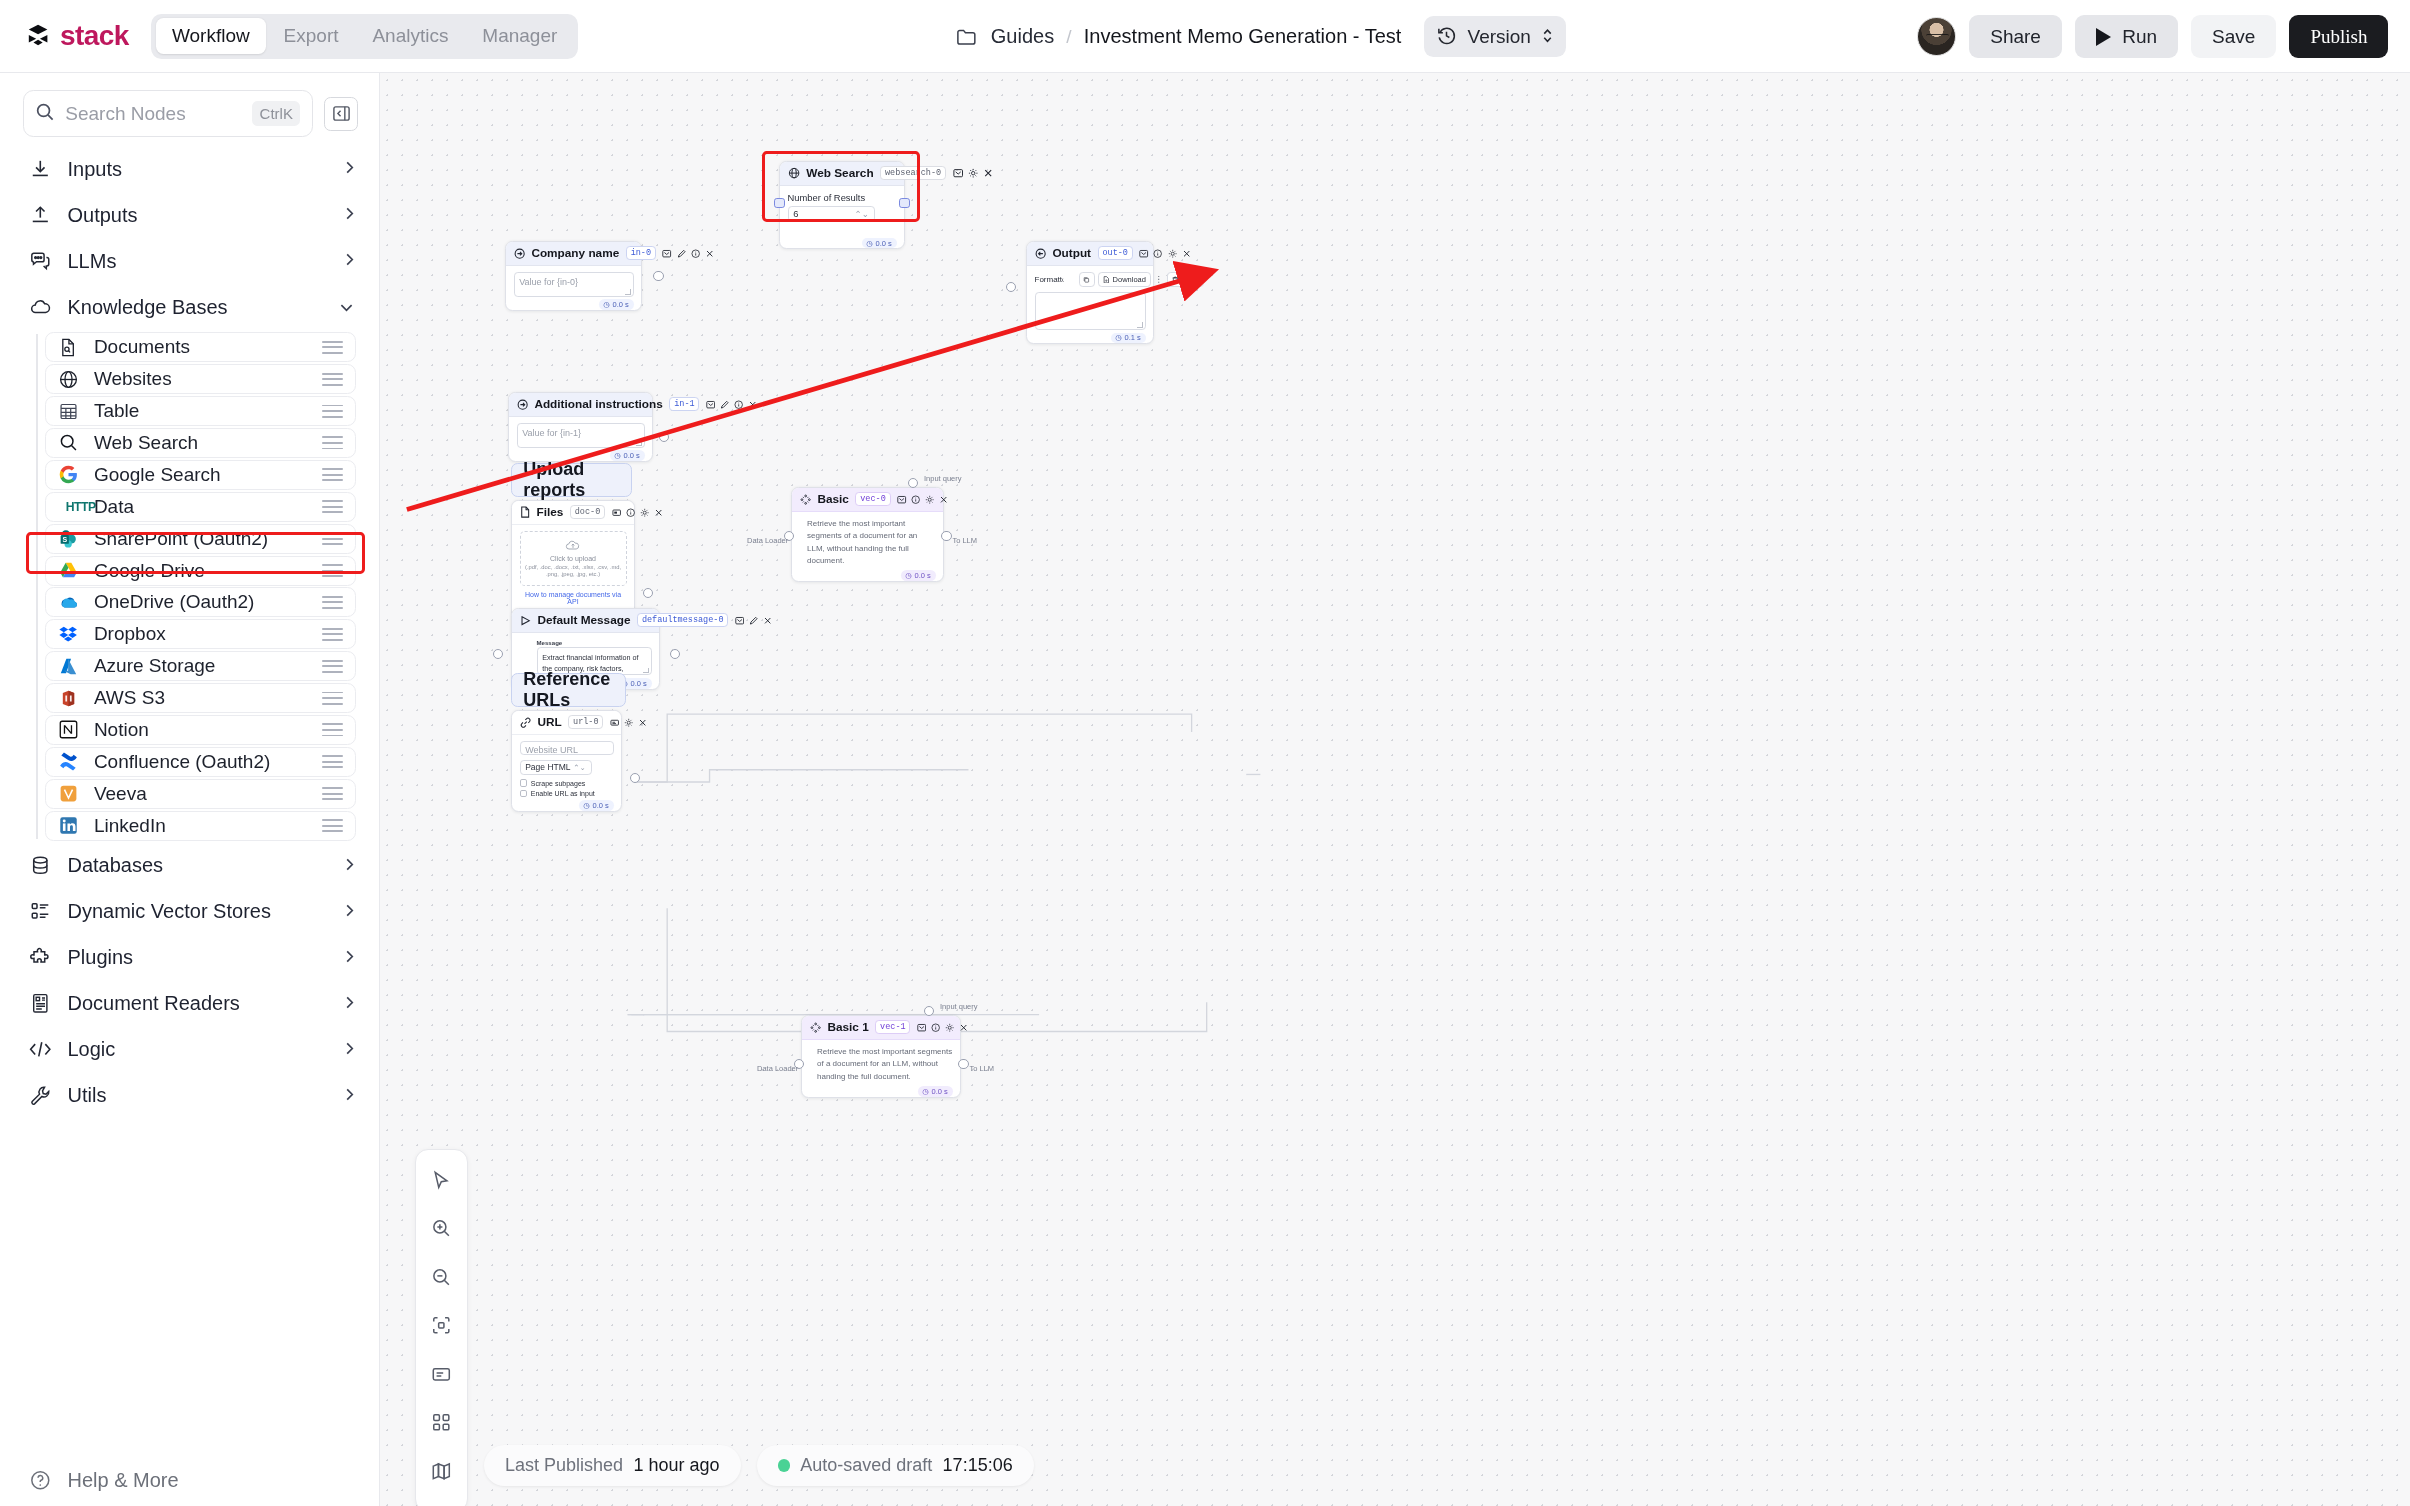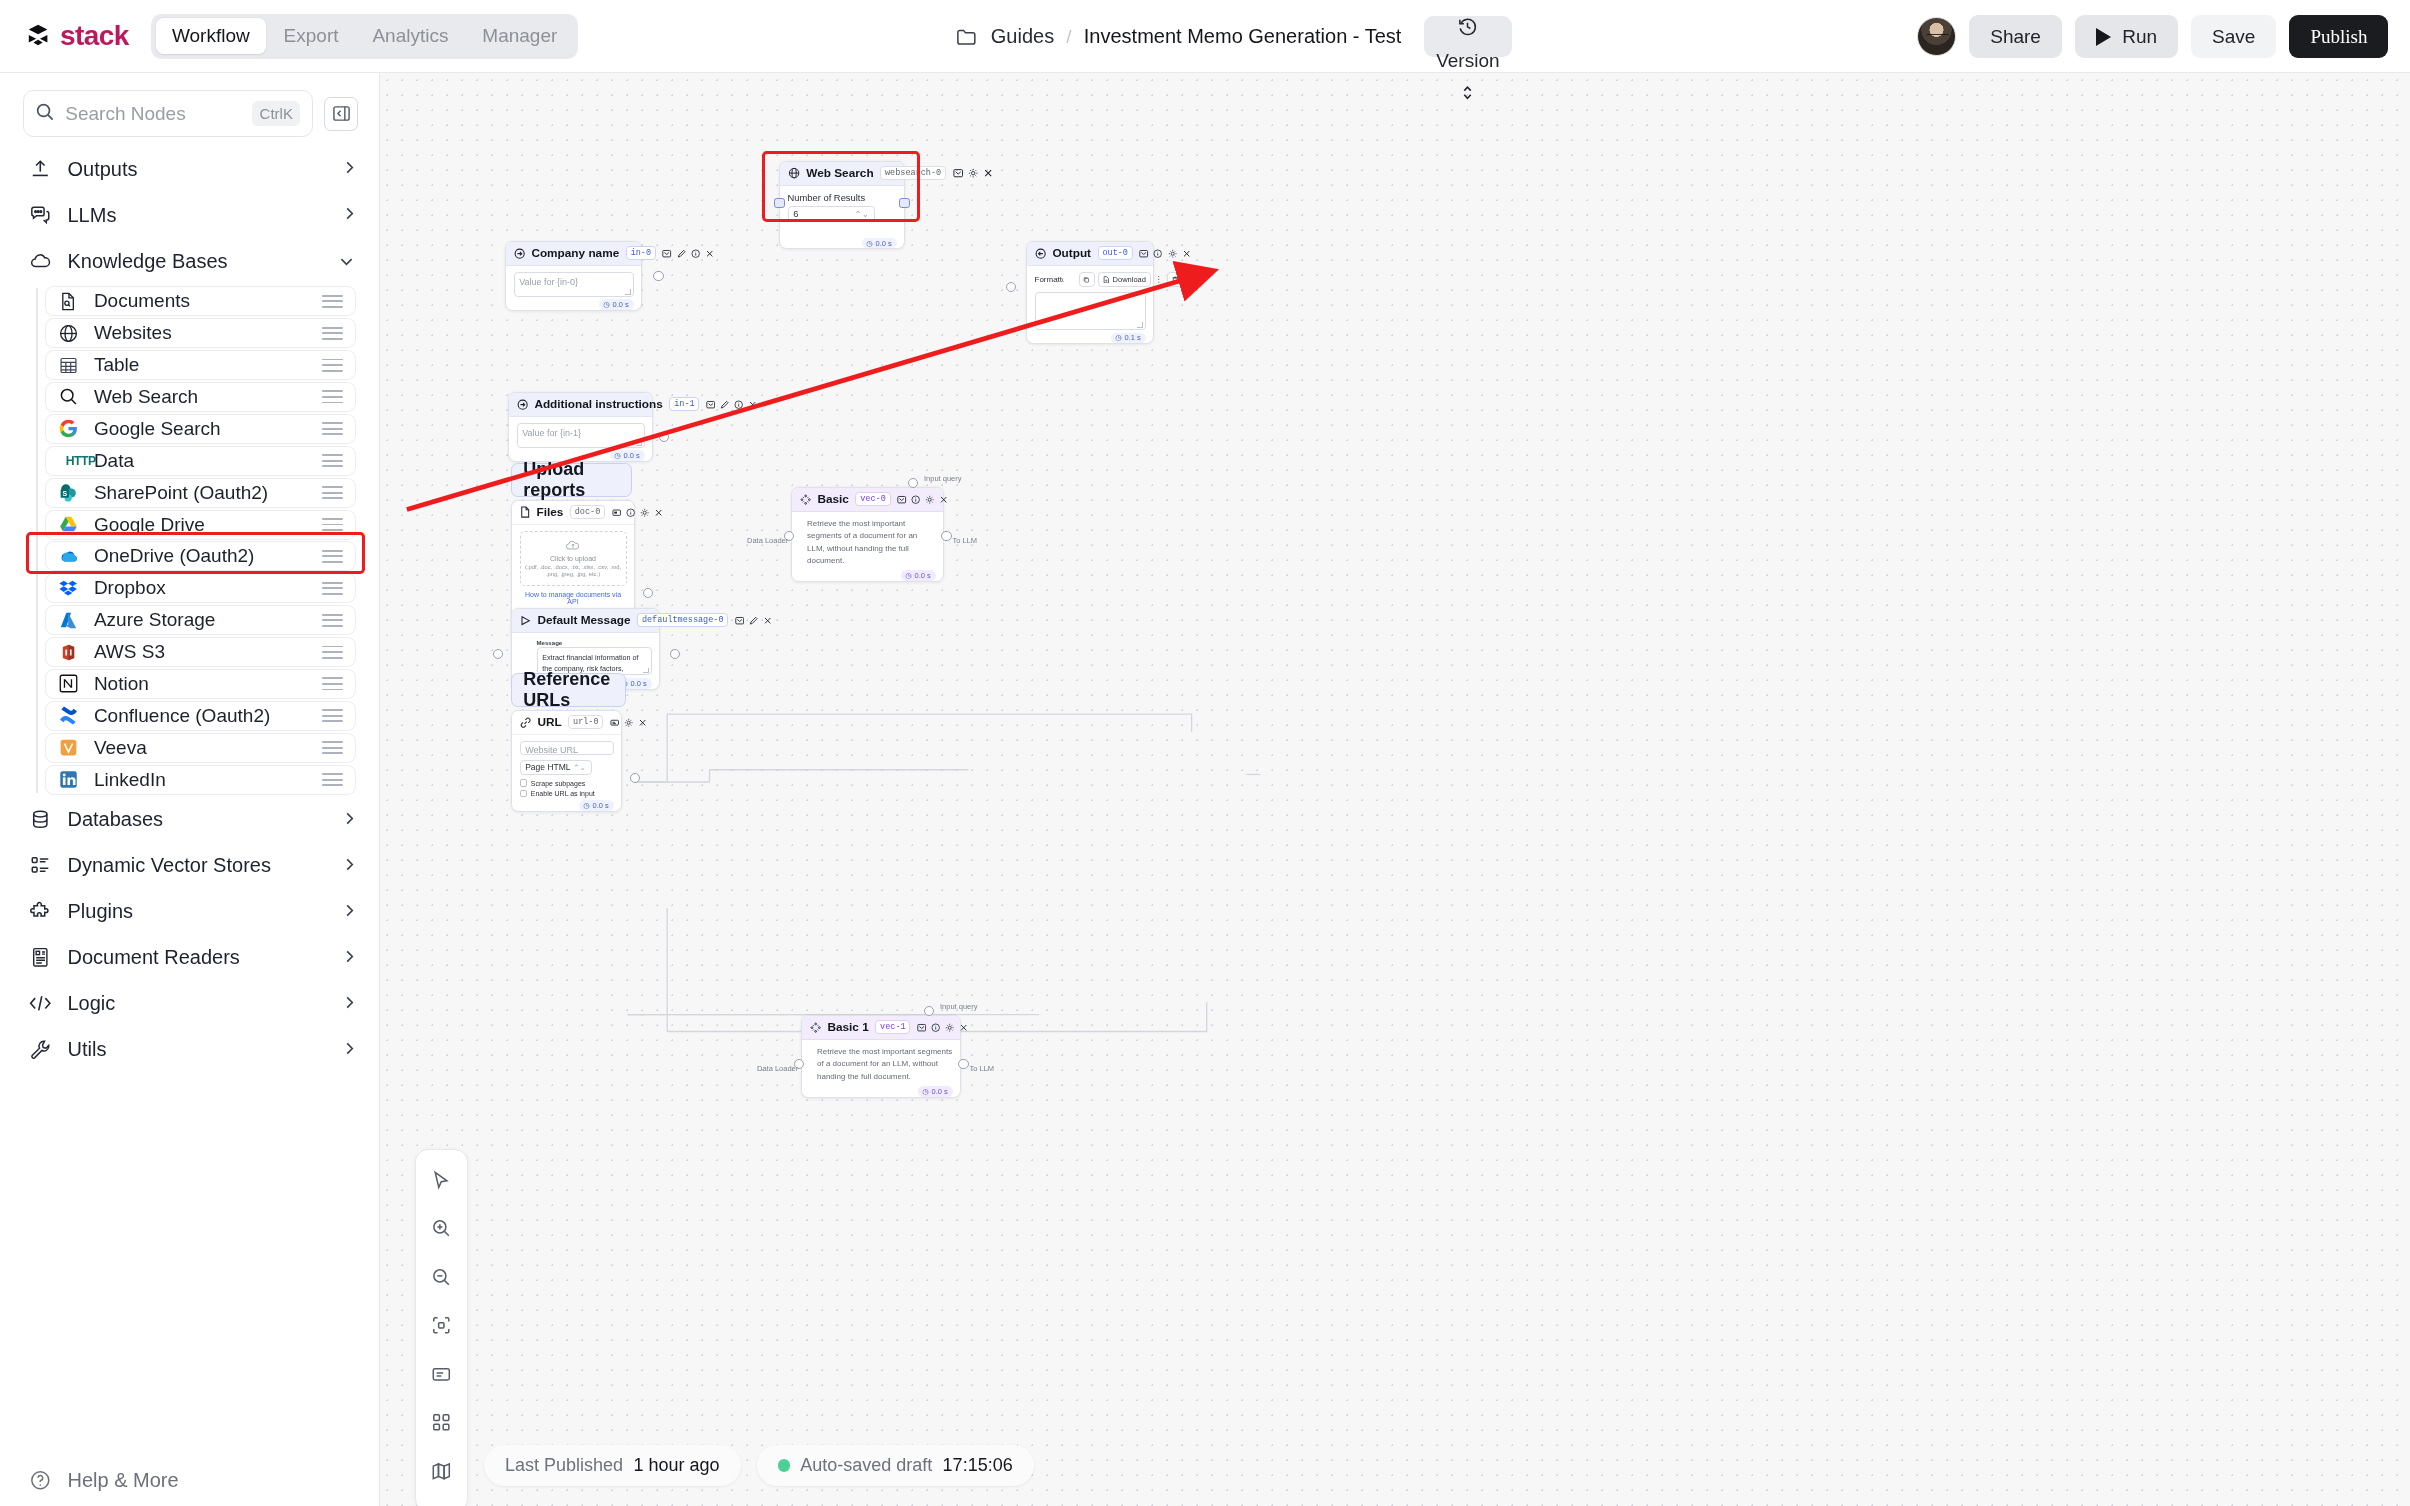--- a/index.html
+++ b/index.html
@@ -37,21 +37,21 @@
   .breadcrumb{
     position:absolute; left:956px; top:0; height:73px;
     display:flex; align-items:center; gap:12.2px;
   }
   .bc-folder{ width:22.6px; height:19px; }
   .bc-link{ font-size:20px; color:#272b36; cursor:pointer; }
   .bc-sep{ font-size:19px; color:#c3c6cd; }
   .bc-title{ font-size:20px; color:#14161c; }
   .version-btn{
     margin-left:10.4px; height:41px; padding:0 12.2px; background:#e9eaee; border-radius:9.4px;
-    display:flex; align-items:center; gap:10.4px; cursor:pointer;flex-direction:column;
+    display:flex; align-items:center; gap:10.4px; cursor:pointer;
   }
   .version-label{ font-size:19px; color:#24272f; }
 
   .topright{
     position:absolute; right:22.6px; top:0; height:73px;
     display:flex; align-items:center; gap:13px;
   }
   .avatar{
     width:39px; height:39px; border-radius:50%; overflow:hidden;
     background:radial-gradient(circle at 50% 32%, #d9bfa6 0 22%, #4b4036 23% 48%, #2a2521 49% 100%);
@@ -301,20 +301,35 @@
         <rect x="2" y="3" width="16" height="14" rx="2"></rect>
           <path d="M13.5 3v14"></path>
           <path d="M9 7 L6.2 10 L9 13"></path>
       </svg>
     </div>
   </div>
 
   <div class="cat-row">
     <span class="cat-icon">
       <svg width="22.6" height="22.6" viewBox="0 0 24 24" fill="none" stroke="#242834" stroke-width="1.7">
+          <path d="M12 3v11"></path>
+          <path d="M7.5 10 12 14.5 16.5 10"></path>
+          <path d="M4 18.5h16"></path>
+        </svg>
+    </span>
+    <span class="cat-label">Inputs</span>
+    <span class="chev">
+      <svg width="13" height="19" viewBox="0 0 14 20" fill="none" stroke="#3b4050" stroke-width="1.8">
+          <path d="M4.5 4.5 L10 10 L4.5 15.5"></path>
+        </svg>
+    </span>
+  </div>
+  <div class="cat-row">
+    <span class="cat-icon">
+      <svg width="22.6" height="22.6" viewBox="0 0 24 24" fill="none" stroke="#242834" stroke-width="1.7">
           <path d="M12 14.5V3.5"></path>
           <path d="M7.5 8 12 3.5 16.5 8"></path>
           <path d="M4 18.5h16"></path>
         </svg>
     </span>
     <span class="cat-label">Outputs</span>
     <span class="chev">
       <svg width="13" height="19" viewBox="0 0 14 20" fill="none" stroke="#3b4050" stroke-width="1.8">
           <path d="M4.5 4.5 L10 10 L4.5 15.5"></path>
         </svg>

